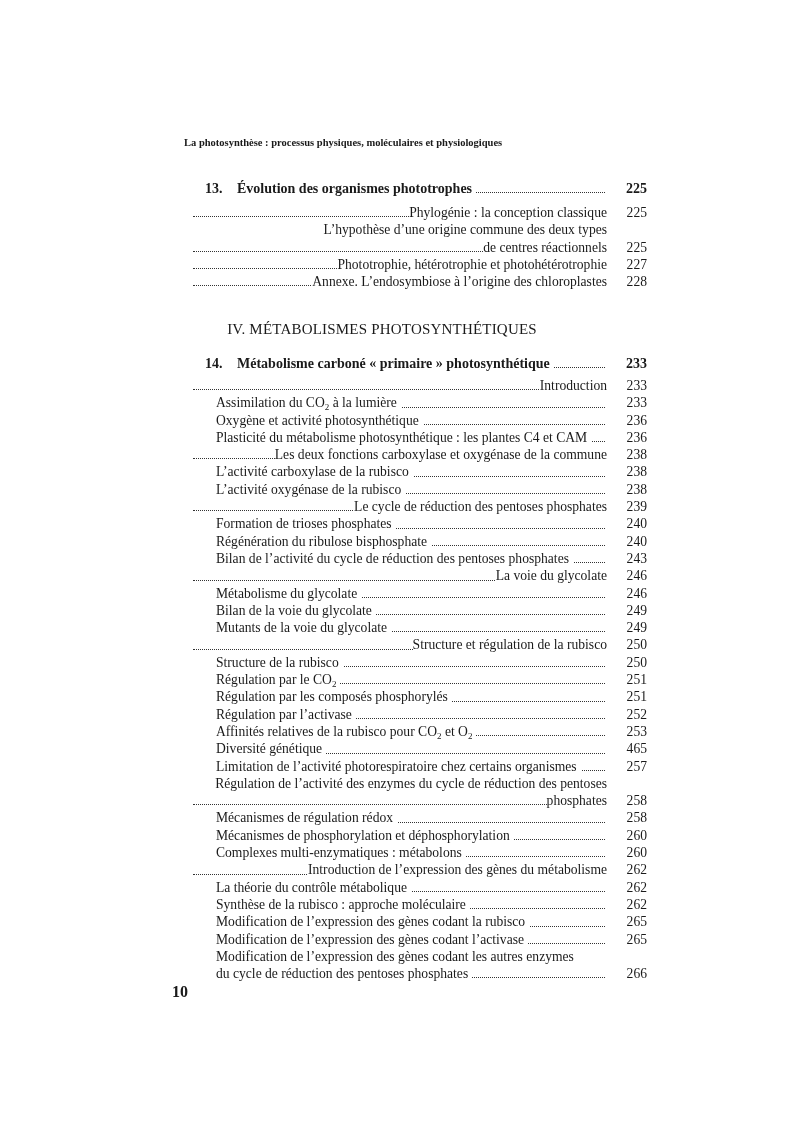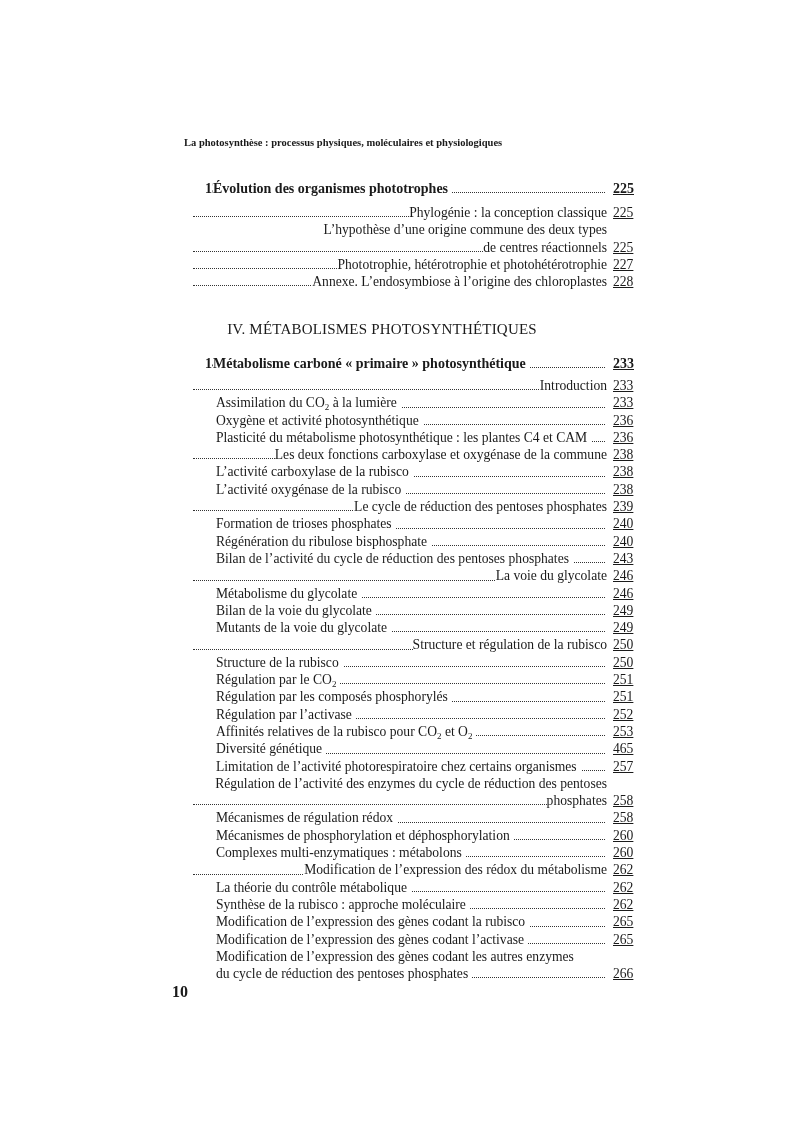--- a/index.html
+++ b/index.html
@@ -4,24 +4,24 @@
 <style>
   html, body { margin:0; padding:0; background:#ffffff; }
   body { width:800px; height:1132px; position:relative; overflow:hidden;
          font-family:"Liberation Serif","DejaVu Serif",serif; color:#1a1a1a; }
   .running-head { position:absolute; left:172px; top:137px; font-size:10.5px; font-weight:bold;margin-left:12px; }
   .toc { position:absolute; left:172px; width:475px; }
   .row { position:relative; height:17.3px; line-height:17.3px; font-size:13.6px; white-space:nowrap; }
   .row .lbl { position:absolute; left:0; right:36px; overflow:hidden; }
   .row .lbl .txt { background:#fff; padding-right:4px; position:relative; z-index:1; }
   .row .lbl .dots { position:absolute; left:0; right:6px; bottom:4px; border-bottom:1.3px dotted #333; }
-  .row .pg { position:absolute; right:0; width:34px; text-align:left;text-decoration:underline; }
+  .row .pg { position:absolute; right:0; width:34px; text-align:right; }
   .chap { font-weight:bold; font-size:14px;margin-left:33px; }
   .chap .num { position:absolute; left:0; }
-  .chap .lbl { left:8px; }
+  .chap .lbl { left:32px; }
   .l1 .lbl { left:21px;text-align:right; }
   .l2 .lbl { left:44px; }
   .part-title { position:absolute; left:0; width:764px; text-align:center; top:321px; font-size:15px; letter-spacing:0.2px; }
   .folio { position:absolute; left:172px; top:983px; font-size:16px; font-weight:bold; }
   sub { font-size:9px; vertical-align:-3px; line-height:0; }
 </style>
 </head>
 <body>
 
 <div class="running-head">La photosynthèse : processus physiques, moléculaires et physiologiques</div>
@@ -171,21 +171,21 @@
       </div>
       <div class="row l2">
         <span class="lbl"><span class="txt">Mécanismes de phosphorylation et déphosphorylation</span><span class="dots"></span></span>
         <span class="pg">260</span>
       </div>
       <div class="row l2">
         <span class="lbl"><span class="txt">Complexes multi-enzymatiques : métabolons</span><span class="dots"></span></span>
         <span class="pg">260</span>
       </div>
       <div class="row l1">
-        <span class="lbl"><span class="txt">Modification de l’expression des rédox du métabolisme</span><span class="dots"></span></span>
+        <span class="lbl"><span class="txt">Introduction de l’expression des gènes du métabolisme</span><span class="dots"></span></span>
         <span class="pg">262</span>
       </div>
       <div class="row l2">
         <span class="lbl"><span class="txt">La théorie du contrôle métabolique</span><span class="dots"></span></span>
         <span class="pg">262</span>
       </div>
       <div class="row l2">
         <span class="lbl"><span class="txt">Synthèse de la rubisco : approche moléculaire</span><span class="dots"></span></span>
         <span class="pg">262</span>
       </div>

